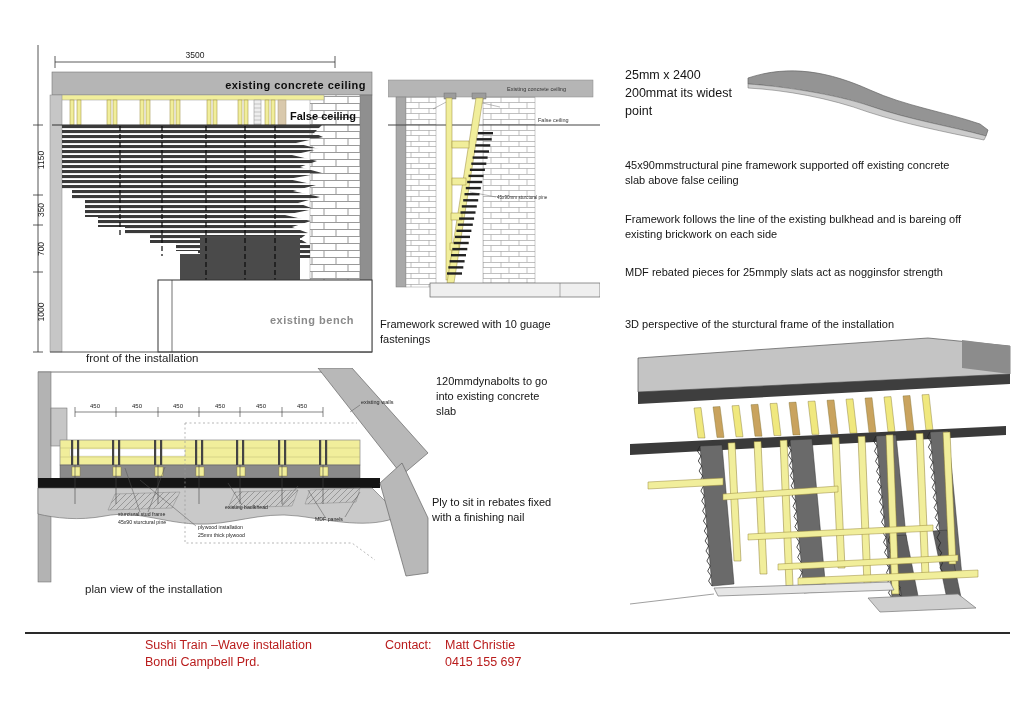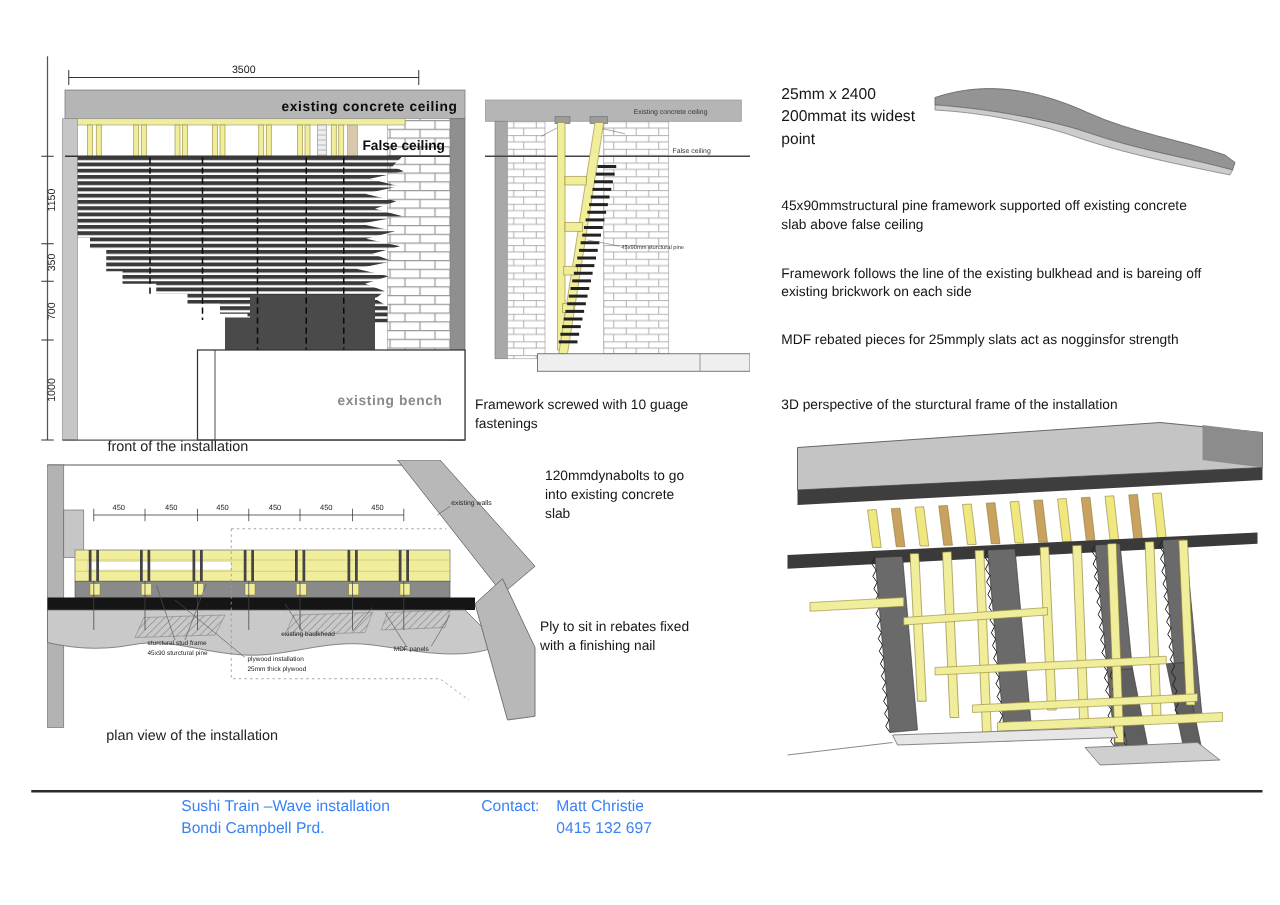--- a/index.html
+++ b/index.html
@@ -3,21 +3,21 @@
 <meta charset="utf-8">
 <style>
   html,body{margin:0;padding:0;background:#fff;}
   body{font-family:"Liberation Sans",sans-serif;color:#111;}
   #page{position:relative;width:1016px;height:724px;background:#fff;overflow:hidden;}
   .abs{position:absolute;}
   .note{font-size:11px;line-height:1.38;white-space:pre-line;color:#151515;}
   .caption{font-size:11.5px;color:#222;}
   svg text{font-family:"Liberation Sans",sans-serif;}
   .footer-line{background:#2a2a2a;height:2px;}
-  .foot-txt{font-size:12.5px;line-height:1.35;color:#3b82f6;}
+  .foot-txt{font-size:12.5px;line-height:1.35;color:#b91c1c;}
 </style>
 </head>
 <body>
 
 <div id="page">
 
   <svg class="abs" style="left:30px;top:40px" width="350" height="325" viewBox="0 0 350 325">
     <defs>
       <pattern id="brickA" width="24" height="14" patternUnits="userSpaceOnUse">
         <rect width="24" height="14" fill="#ffffff"></rect>
@@ -352,16 +352,16 @@
   <div class="abs caption" style="left:85px;top:583px">plan view of the installation</div>
 
   <div class="abs footer-line" style="left:25px;top:632px;width:985px"></div>
   <div class="abs foot-txt" style="left:145px;top:637px">
     <div>Sushi Train –Wave  installation</div>
     <div>Bondi Campbell Prd.</div>
   </div>
   <div class="abs foot-txt" style="left:385px;top:637px">Contact:</div>
   <div class="abs foot-txt" style="left:445px;top:637px">
     <div>Matt  Christie</div>
-    <div>0415 132 697</div>
+    <div>0415 155 697</div>
   </div>
 
 </div>
 
 </body></html>

